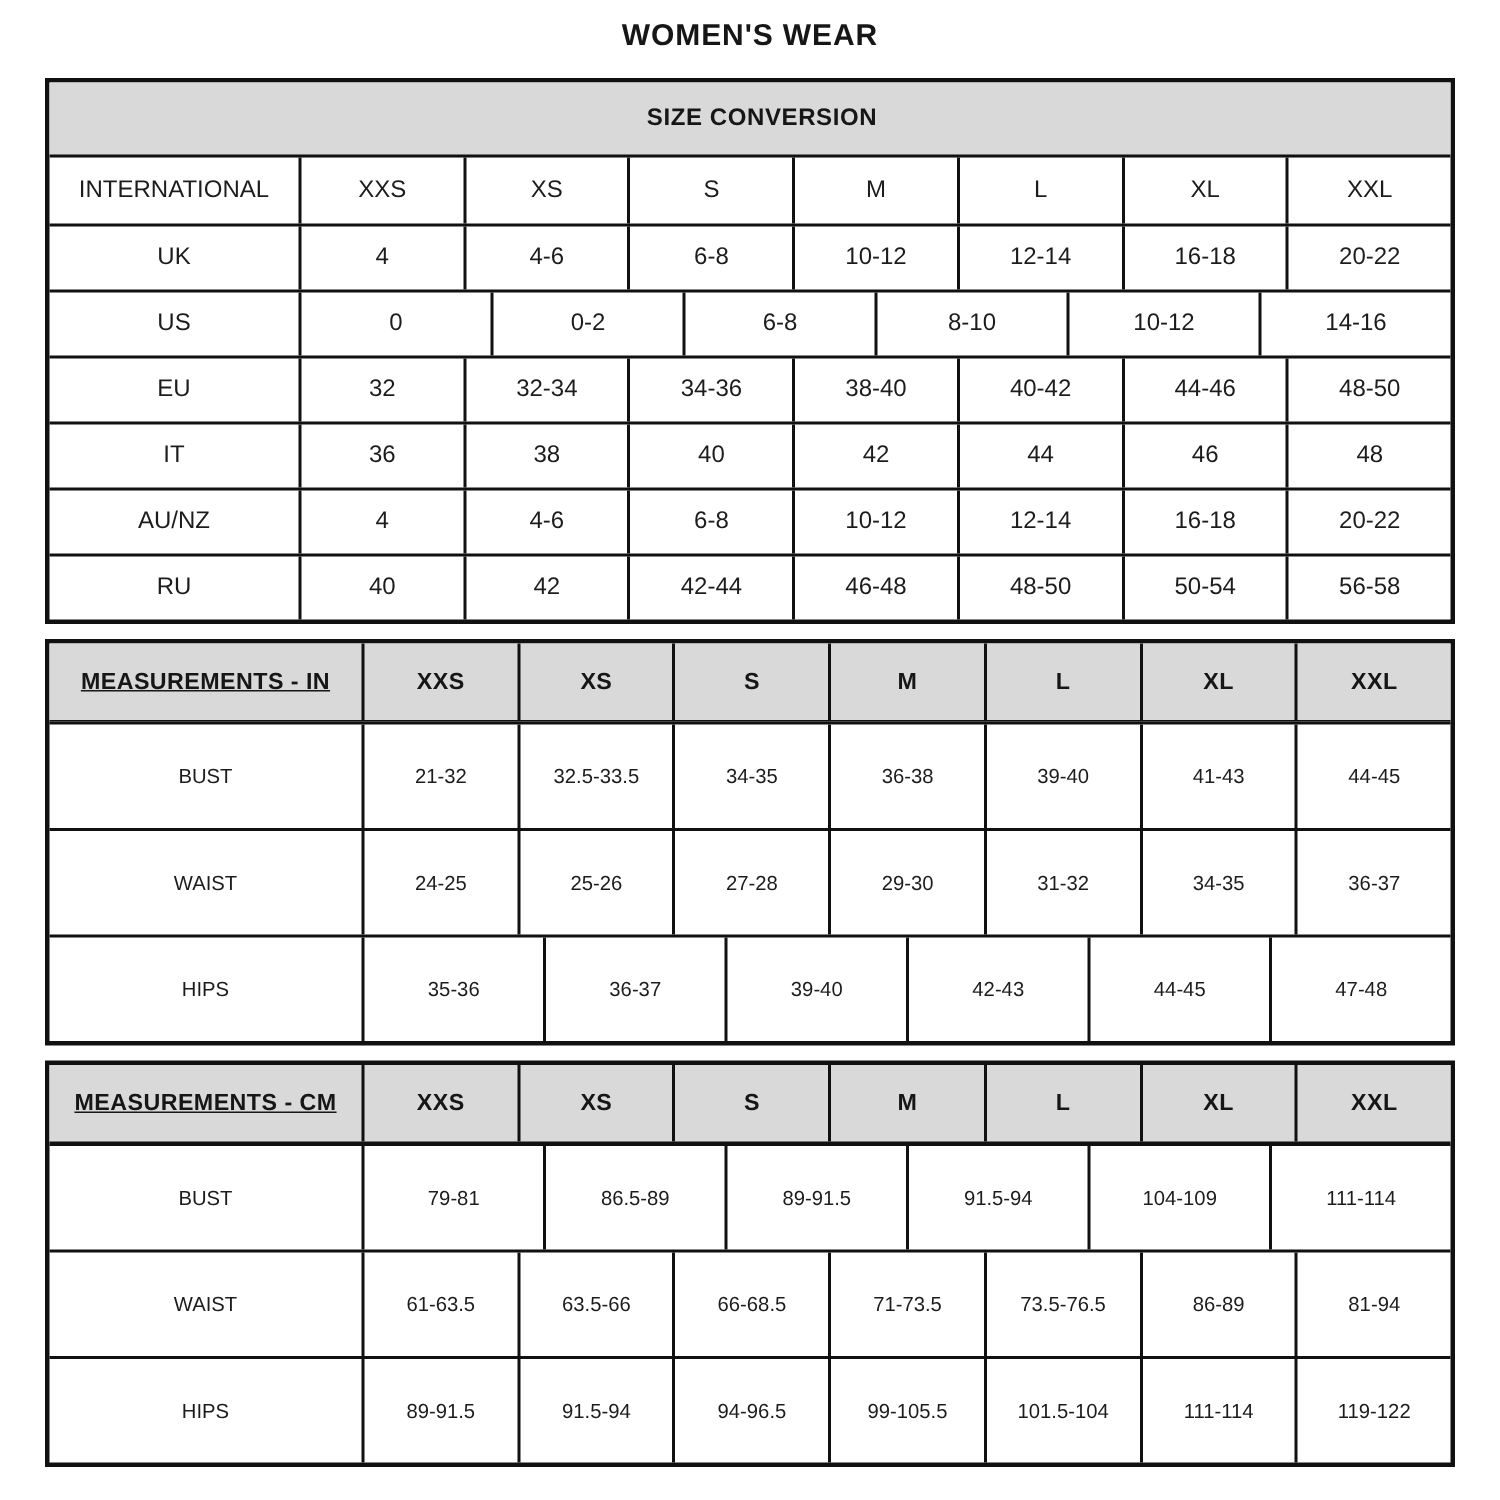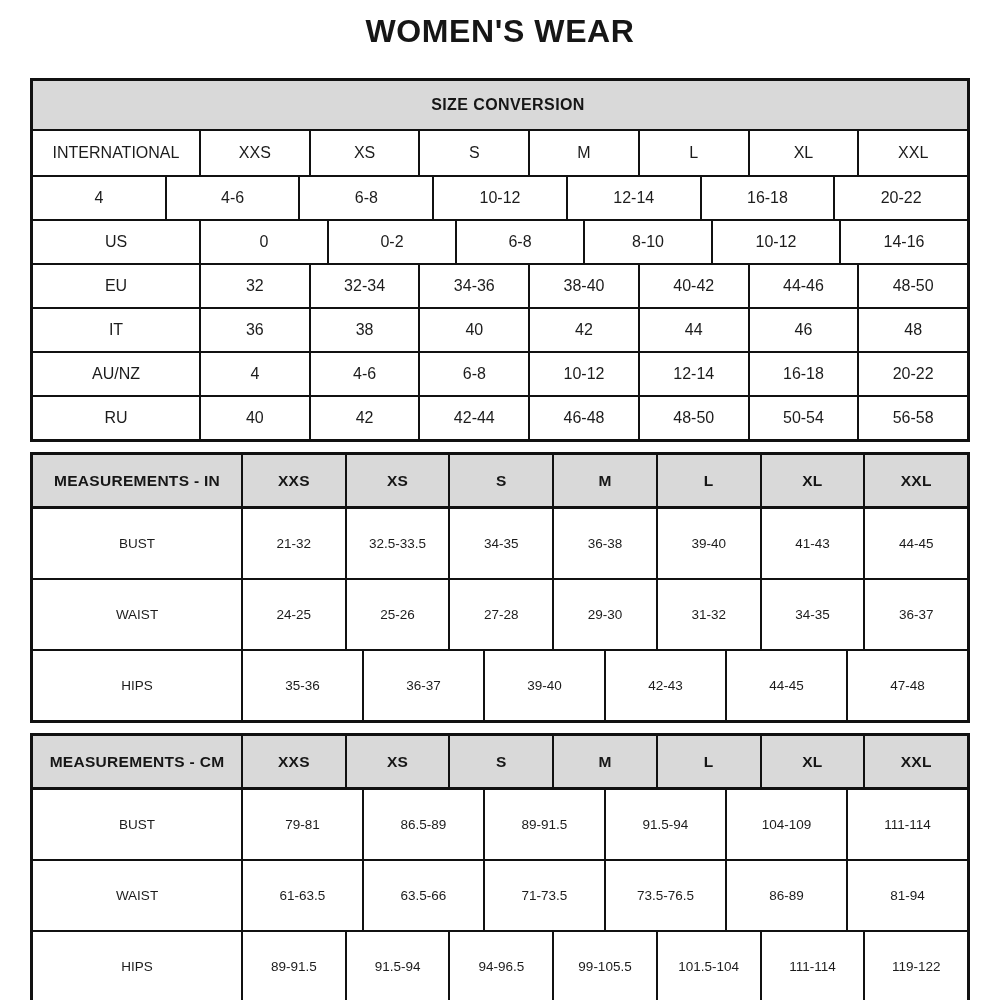--- a/index.html
+++ b/index.html
@@ -7,24 +7,24 @@
   body {
     height: 1000px;
     background: #ffffff;
     font-family: "Liberation Sans", sans-serif;
     color: #1c1c1c;
   }
   .page { padding: 13px 30px 0 30px; }
 
   .title {
     text-align: center;
-    font-size: 32px;
+    font-size: 20px;
     font-weight: 700;
     letter-spacing: 0.6px;
-    margin-bottom: 28px;
+    margin-bottom: 16px;
     color: #161616;
   }
 
   .tbl {
     border: 3px solid #111111;
     margin-bottom: 10px;
     background: #ffffff;
   }
 
   
@@ -64,21 +64,21 @@
   .t2 .hrow, .t3 .hrow {
     height: 52px;
     background: #d9d9d9;
     font-weight: 700;
     font-size: 15.5px;
     letter-spacing: 0.3px;
     border-bottom: 1px solid #111111;
     color: #161616;
   }
   .t2 .c0, .t3 .c0 { flex: 0 0 208px; }
-  .t2 .hrow .c0, .t3 .hrow .c0 { font-size: 15.5px; }
+  .t2 .hrow .c0, .t3 .hrow .c0 { font-size: 15.5px; text-decoration: underline; }
 </style>
 </head>
 <body>
 
 <div class="page">
 
   <h1 class="title">WOMEN'S WEAR</h1>
 
   <section class="tbl t1">
     <div class="band">SIZE CONVERSION</div>
@@ -88,20 +88,21 @@
       <div class="c">XXS</div>
       <div class="c">XS</div>
       <div class="c">S</div>
       <div class="c">M</div>
       <div class="c">L</div>
       <div class="c">XL</div>
       <div class="c">XXL</div>
     </div>
 
     <div class="row">
+      <div class="c c0">UK</div>
       <div class="c">4</div>
       <div class="c">4-6</div>
       <div class="c">6-8</div>
       <div class="c">10-12</div>
       <div class="c">12-14</div>
       <div class="c">16-18</div>
       <div class="c">20-22</div>
     </div>
 
     <div class="row">
@@ -223,20 +224,21 @@
       <div class="c">89-91.5</div>
       <div class="c">91.5-94</div>
       <div class="c">104-109</div>
       <div class="c">111-114</div>
     </div>
 
     <div class="row">
       <div class="c c0">WAIST</div>
       <div class="c">61-63.5</div>
       <div class="c">63.5-66</div>
+      <div class="c">66-68.5</div>
       <div class="c">71-73.5</div>
       <div class="c">73.5-76.5</div>
       <div class="c">86-89</div>
       <div class="c">81-94</div>
     </div>
 
     <div class="row">
       <div class="c c0">HIPS</div>
       <div class="c">89-91.5</div>
       <div class="c">91.5-94</div>

